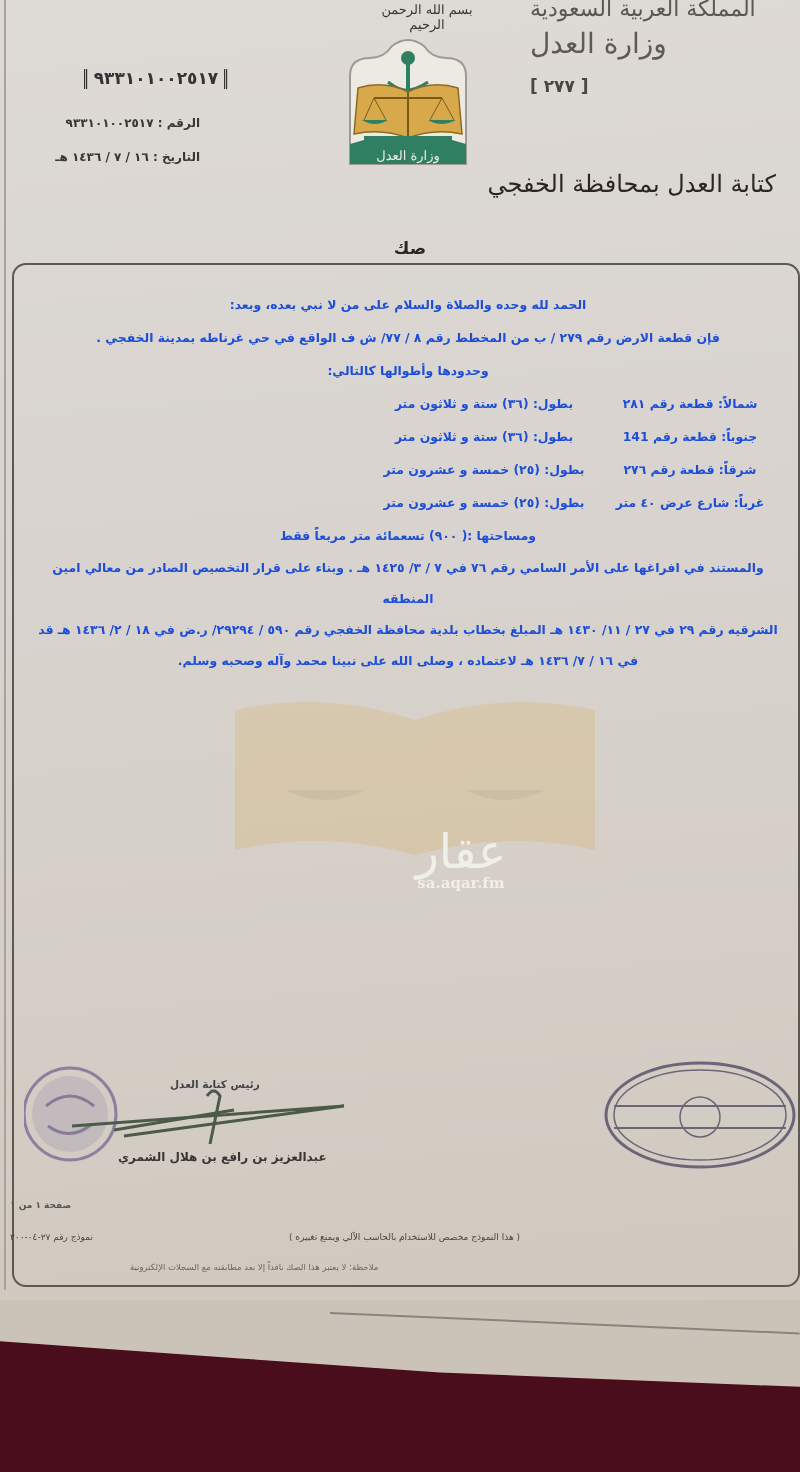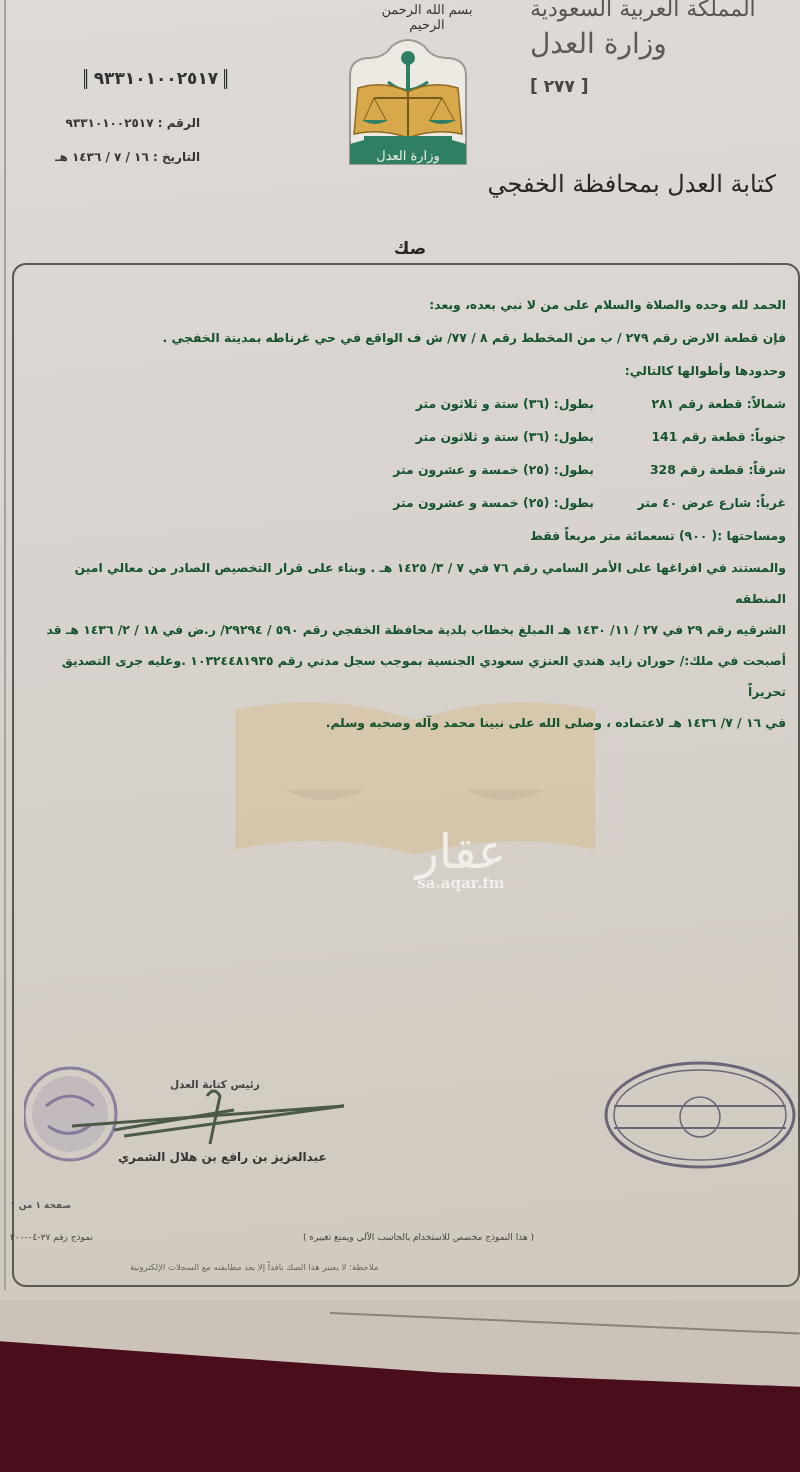--- a/index.html
+++ b/index.html
@@ -58,22 +58,22 @@
   }
   .doc-type {
     position:absolute; left:360px; top:238px; width:100px; text-align:center;
     font-size:17px; font-weight:bold; color:#2a2624;
   }
   .frame {
     position:absolute; left:12px; top:263px; width:784px; height:1020px;
     border:2px solid #5c5853; border-radius:14px;
   }
   .body-text {
-    position:absolute; left:30px; right:14px; top:288px; direction:rtl; text-align:right;
-    font-size:12.4px; font-weight:bold; color:#14532d; line-height:33px;
+    position:absolute; left:30px; right:14px; top:288px; direction:rtl; text-align:center;
+    font-size:12.4px; font-weight:bold; color:#1d4ed8; line-height:33px;
   }
   .body-text p { margin:0; }
   .bounds { width:100%; }
   .bounds .row { display:flex; direction:rtl; }
   .bounds .side { width:192px; }
   .bounds .len { width:220px; }
   .para2 { line-height:31px; }
   
   .wm-scale {
     position:absolute; left:225px; top:670px; width:380px; height:190px; opacity:.22;
@@ -160,33 +160,32 @@
   <div class="bounds">
     <div class="row">
       <span class="side">شمالاً: قطعة رقم ٢٨١</span>
       <span class="len">بطول: (٣٦) ستة و ثلاثون متر</span>
     </div>
     <div class="row">
       <span class="side">جنوباً: قطعة رقم 141</span>
       <span class="len">بطول: (٣٦) ستة و ثلاثون متر</span>
     </div>
     <div class="row">
-      <span class="side">شرقاً: قطعة رقم 328</span>
+      <span class="side">شرقاً: قطعة رقم ٢٧٦</span>
       <span class="len">بطول: (٢٥) خمسة و عشرون متر</span>
     </div>
     <div class="row">
       <span class="side">غرباً: شارع عرض ٤٠ متر</span>
       <span class="len">بطول: (٢٥) خمسة و عشرون متر</span>
     </div>
   </div>
   <p>ومساحتها :( ٩٠٠) تسعمائة متر مربعاً فقط</p>
   <div class="para2">
     <p>والمستند في افراغها على الأمر السامي رقم ٧٦ في ٧ / ٣/ ١٤٢٥ هـ . وبناء على قرار التخصيص الصادر من معالي امين المنطقه</p>
     <p>الشرقيه رقم ٢٩ في ٢٧ / ١١/ ١٤٣٠ هـ المبلغ بخطاب بلدية محافظة الخفجي رقم ٥٩٠ / ٢٩٢٩٤/ ر.ض في ١٨ / ٢/ ١٤٣٦ هـ قد</p>
-    <p>أصبحت في ملك:/ حوران زايد هندي العنزي سعودي الجنسية بموجب سجل مدني رقم ١٠٣٢٤٤٨١٩٣٥ .وعليه جرى التصديق تحريراً</p>
     <p>في ١٦ / ٧/ ١٤٣٦ هـ لاعتماده ، وصلى الله على نبينا محمد وآله وصحبه وسلم.</p>
   </div>
 </div>
 
 <div class="watermark">
   <div class="wm-arabic">عقار</div>
   <div class="wm-url">sa.aqar.fm</div>
 </div>
 
 <div class="sign-block">
@@ -211,20 +210,20 @@
   <svg width="196" height="110" viewBox="0 0 196 110">
     <ellipse cx="98" cy="55" rx="94" ry="52" fill="none" stroke="#6a6678" stroke-width="3"></ellipse>
     <ellipse cx="98" cy="55" rx="86" ry="45" fill="none" stroke="#6a6678" stroke-width="1.5"></ellipse>
     <line x1="12" y1="46" x2="184" y2="46" stroke="#6a6678" stroke-width="2"></line>
     <line x1="12" y1="68" x2="184" y2="68" stroke="#6a6678" stroke-width="2"></line>
     <circle cx="98" cy="57" r="20" fill="none" stroke="#6a6678" stroke-width="1.5"></circle>
   </svg>
 </div>
 
 <div class="footer1">
-  <span style="position:absolute;right:266px;margin-left:8px;">( هذا النموذج مخصص للاستخدام بالحاسب الآلي ويمنع تغييره )</span>
+  <span style="position:absolute;right:280px;margin-left:8px;">( هذا النموذج مخصص للاستخدام بالحاسب الآلي ويمنع تغييره )</span>
   <span style="position:absolute;left:10px;">نموذج رقم ٢٧-٠٤-٢٠٠</span>
 </div>
 <div class="footer2">ملاحظة: لا يعتبر هذا الصك نافذاً إلا بعد مطابقته مع السجلات الإلكترونية</div>
 
 <div class="under-sheet"></div>
 <div class="crease"></div>
 <div class="edge-shadow"></div>
 
 </body></html>

